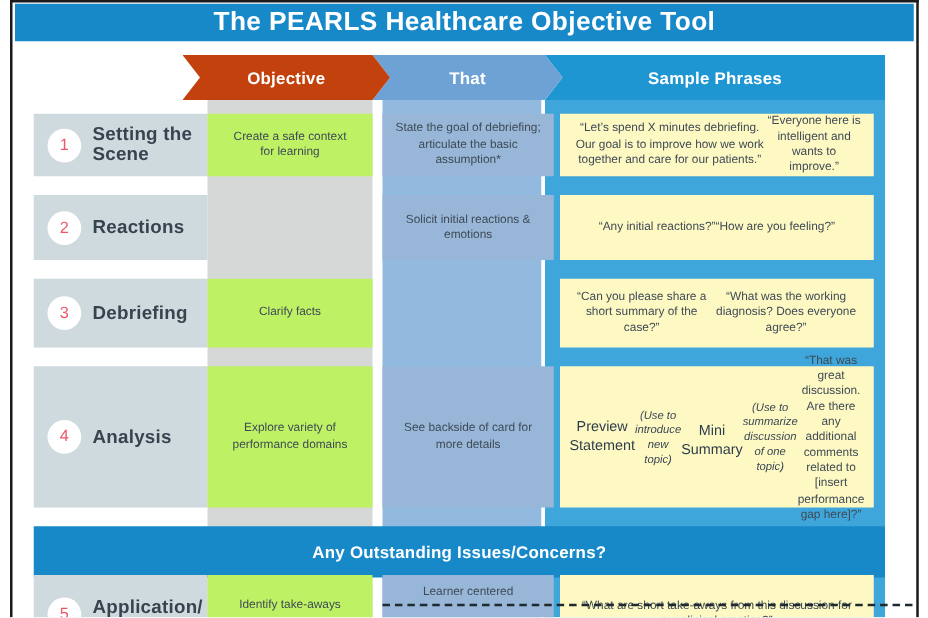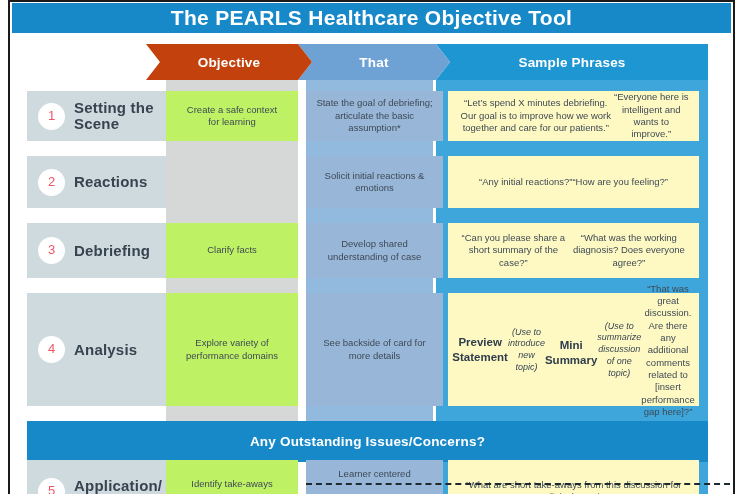--- a/index.html
+++ b/index.html
@@ -45,21 +45,21 @@
   .cell-task{left:306px;width:137px;background:#98b6d8;padding:0 10px;}
   .cell-sample{left:448px;width:251px;background:#fef9c3;padding:0 10px;flex-direction:row;}
 
   .rowlabel{display:flex;align-items:center;gap:9px;padding-left:11px;width:100%;}
   .numcircle{width:27px;height:27px;border-radius:50%;background:#ffffff;flex:0 0 27px;
     display:flex;align-items:center;justify-content:center;
     color:#ee5767;font-size:13px;font-weight:400;}
   .rowname{font-size:15px;font-weight:700;color:#37434f;line-height:1.05;white-space:pre-line;letter-spacing:.2px;}
 
   .q{display:block;}
-  .sec-title{font-weight:700;font-size:11.5px;color:#2e3d4d;}
+  .sec-title{font-weight:400;font-size:11.5px;color:#2e3d4d;}
   .sec-hint{font-style:italic;font-size:9px;color:#394754;margin-top:1px;}
   .sec-quote{font-size:9.5px;margin-top:2px;}
 
   
   .banner{left:27px;top:421px;width:681px;height:41px;background:#1789c9;
     display:flex;align-items:center;justify-content:center;
     color:#ffffff;font-weight:700;font-size:13.5px;letter-spacing:.2px;}
 
   
   .r1{top:91px;height:50px;}
@@ -118,21 +118,20 @@
     <span class="q">“How are you feeling?”</span>
   </div>
 
   <div class="abs cell cell-label r3">
     <div class="rowlabel">
       <div class="numcircle">3</div>
       <div class="rowname">Debriefing</div>
     </div>
   </div>
   <div class="abs cell cell-objective r3">Clarify facts</div>
-  <div class="abs cell cell-task r3">Develop shared understanding of case</div>
   <div class="abs cell cell-sample r3">
     <span class="q">“Can you please share a short summary of the case?”</span>
     <span class="q">“What was the working diagnosis? Does everyone agree?”</span>
   </div>
 
   <div class="abs cell cell-label r4">
     <div class="rowlabel">
       <div class="numcircle">4</div>
       <div class="rowname">Analysis</div>
     </div>

